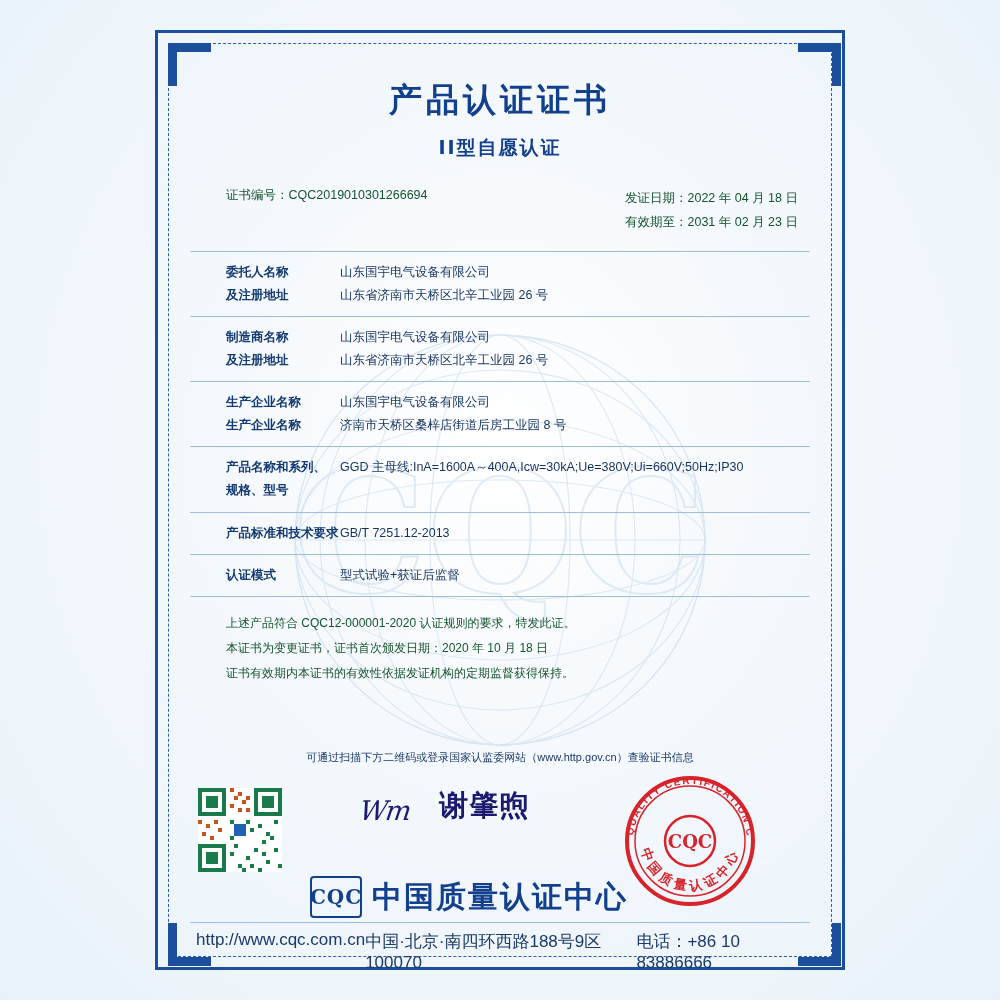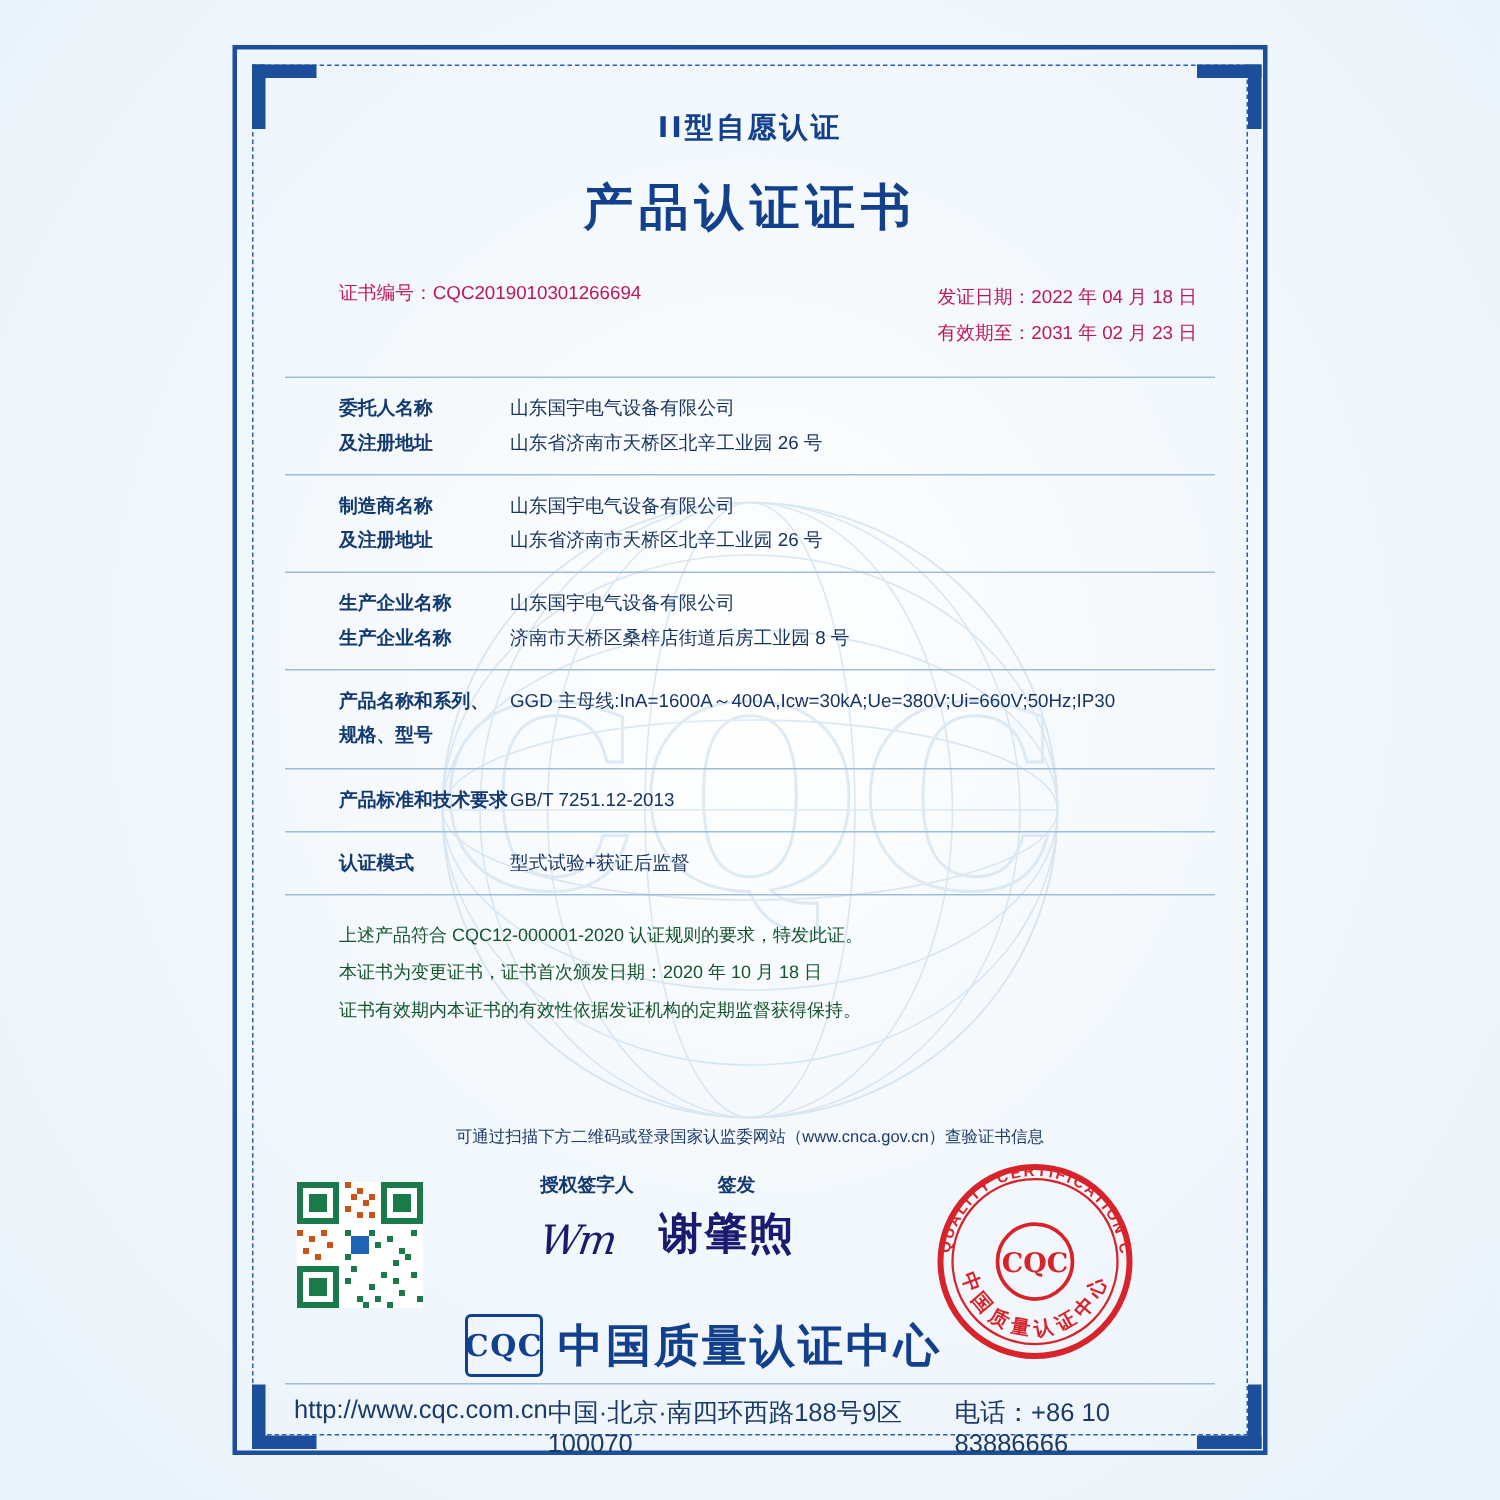--- a/index.html
+++ b/index.html
@@ -102,21 +102,21 @@
     margin-top: 12px;
   }
 
   
   #meta-row {
     margin-top: 26px;
     display: flex;
     justify-content: space-between;
     align-items: flex-start;
     font-size: 12.5px;
-    color: #be185d;
+    color: #14532d;
   }
   #meta-left { padding-left: 36px; }
   #meta-right { text-align: left; padding-right: 12px; line-height: 1.9; }
 
   
   #fields {
     margin-top: 16px;
     border-top: 1px solid #9dbdde;
   }
   .field-row {
@@ -301,22 +301,22 @@
 
   <div id="border-outer"></div>
   <div id="border-inner"></div>
   <div class="corner tl"></div>
   <div class="corner tr"></div>
   <div class="corner bl"></div>
   <div class="corner br"></div>
 
   <div id="content">
 
+    <div id="main-title">产品认证证书</div>
     <div id="sub-title">II型自愿认证</div>
-    <div id="main-title">产品认证证书</div>
 
     <div id="meta-row">
       <div id="meta-left">
         <span>证书编号：</span><span>CQC2019010301266694</span>
       </div>
       <div id="meta-right">
         <div>
           <span>发证日期：</span><span>2022 年 04 月 18 日</span>
         </div>
         <div>
@@ -389,21 +389,21 @@
       </div>
 
     </div>
 
     <div id="notes">
       <div>上述产品符合 CQC12-000001-2020 认证规则的要求，特发此证。</div>
       <div>本证书为变更证书，证书首次颁发日期：2020 年 10 月 18 日</div>
       <div>证书有效期内本证书的有效性依据发证机构的定期监督获得保持。</div>
     </div>
 
-    <div id="verify-line">可通过扫描下方二维码或登录国家认监委网站（www.cnca.gov.cn）查验证书信息</div>
+    <div id="verify-line">可通过扫描下方二维码或登录国家认监委网站（www.http.gov.cn）查验证书信息</div>
 
     <div id="lower">
 
       <div id="qr">
         <svg width="84" height="84" viewBox="0 0 21 21" xmlns="http://www.w3.org/2000/svg" shape-rendering="crispEdges">
           <rect width="21" height="21" fill="#ffffff"></rect>
           <g fill="#1a7a4a">
             <rect x="0" y="0" width="7" height="1"></rect>
               <rect x="0" y="6" width="7" height="1"></rect>
             <rect x="0" y="0" width="1" height="7"></rect>
@@ -462,24 +462,20 @@
             <rect x="13" y="19" width="1" height="1"></rect>
               <rect x="8" y="12" width="1" height="1"></rect>
           </g>
           <g fill="#1f63b5">
             <rect x="9" y="9" width="3" height="3"></rect>
           </g>
         </svg>
       </div>
 
       <div id="sign-area">
-        <div id="sign-labels">
-          <span>授权签字人</span>
-          <span>签发</span>
-        </div>
         <div id="sign-marks">
           <span class="sig" id="sig-1">Wm</span>
           <span class="sig" id="sig-2">谢肇煦</span>
         </div>
       </div>
 
       <div id="logo-row">
         <div id="cqc-mark">CQC</div>
         <div id="org-name">中国质量认证中心</div>
       </div>

